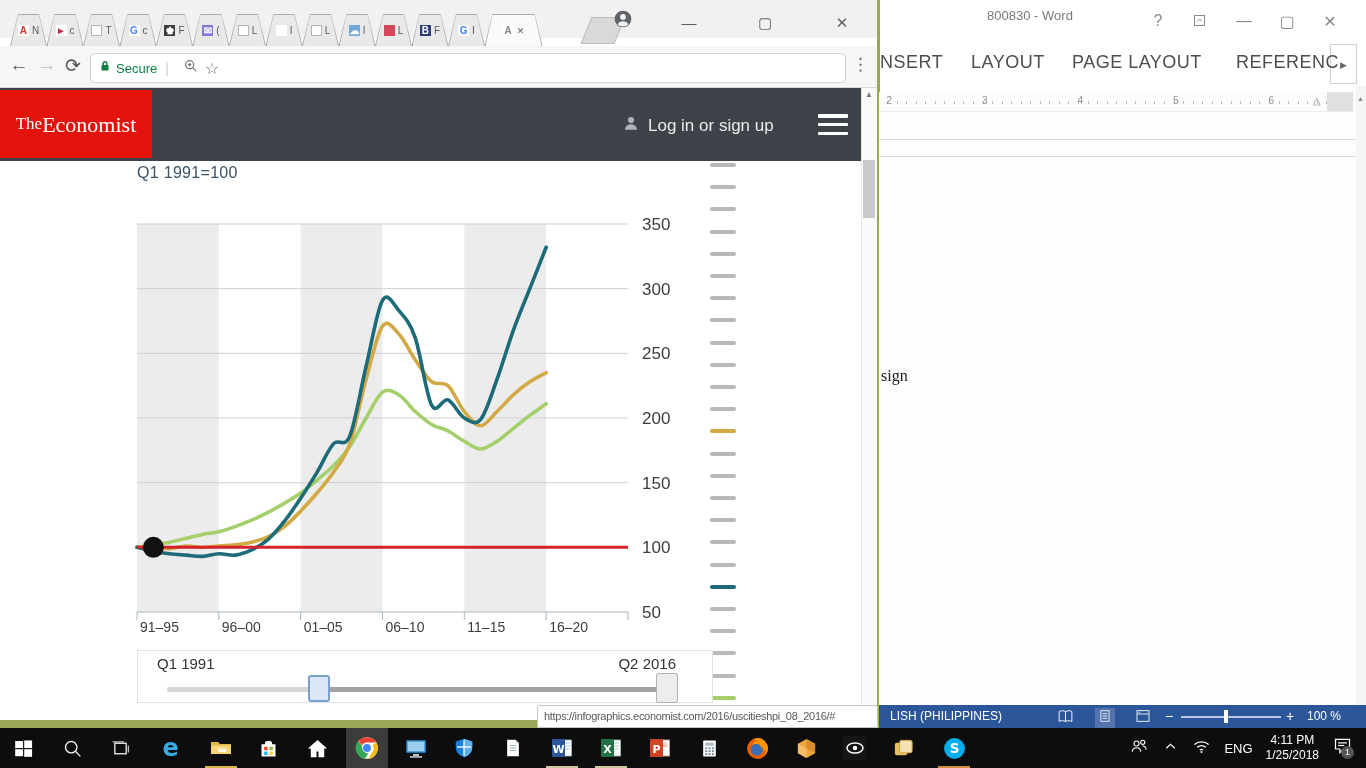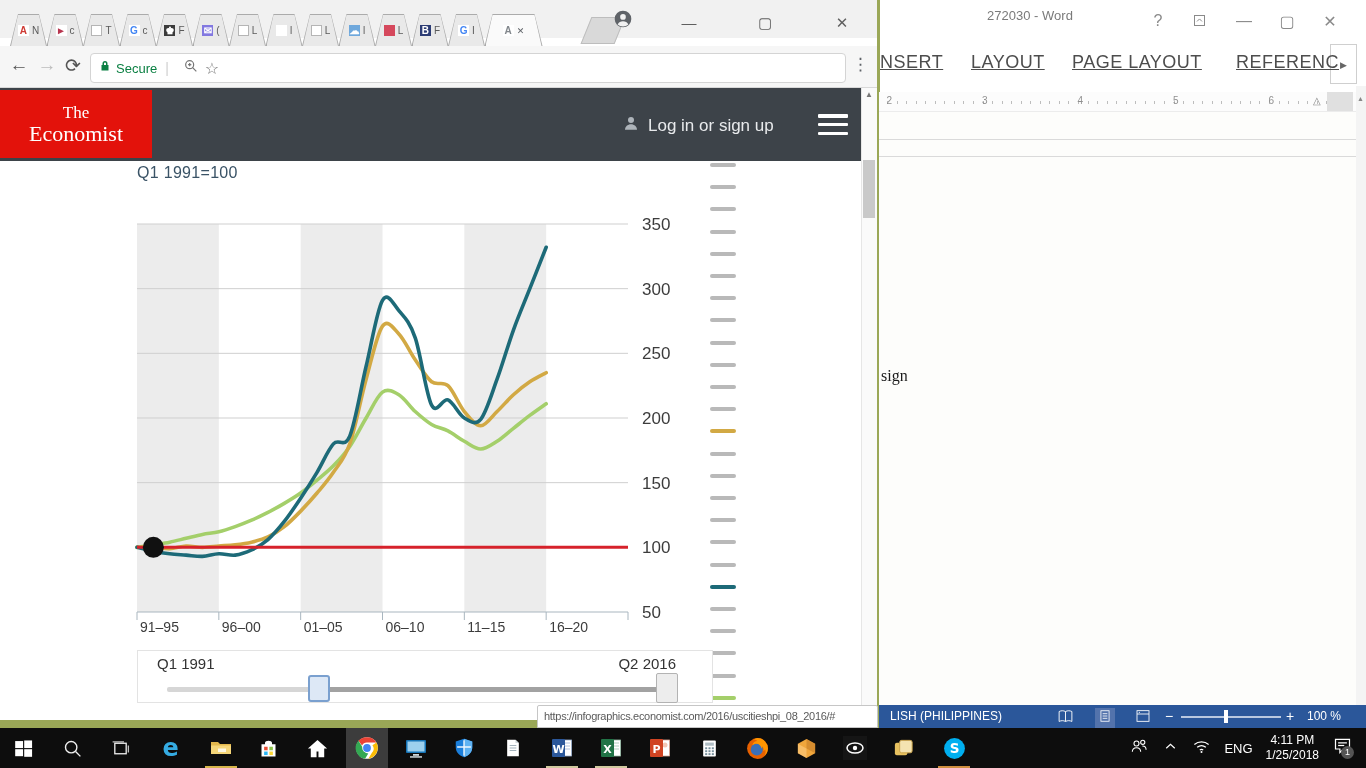--- a/index.html
+++ b/index.html
@@ -23,21 +23,21 @@
   .navico { top:54px; font-size:19px; color:#555; width:26px; text-align:center; }
   #omnibox { left:90px; top:53px; width:756px; height:30px; background:#fff; border:1px solid #d4d4d4; border-radius:4px; display:flex; align-items:center; padding:0 8px; }
   #secure-label { color:#0b8043; font-size:13px; margin-left:5px; }
   .omni-sep { color:#d0d0d0; margin:0 8px; font-size:14px; }
   #url-text { color:#3c4043; font-size:13px; white-space:nowrap; overflow:hidden; flex:1; }
   #menu-dots { left:852px; top:54px; font-size:17px; color:#5f6368; }
 
   
   #chrome-content { left:0; top:88px; width:862px; height:618px; background:#fff; overflow:hidden; }
   #eco-header { left:0; top:0; width:862px; height:73px; }
-  #eco-logo { left:0; top:2px; width:152px; height:68px; display:flex; flex-direction:column; align-items:center; justify-content:center; color:#fff; font-family:"Liberation Serif", serif; }
+  #eco-logo { left:0; top:2px; width:152px; height:68px; display:flex; flex-direction:row; align-items:center; justify-content:center; color:#fff; font-family:"Liberation Serif", serif; }
   #eco-logo .l1 { font-size:17px; line-height:18px; }
   #eco-logo .l2 { font-size:22px; line-height:23px; }
   #subscribe-btn { left:466px; top:18px; width:124px; height:35px; border-radius:3px; color:#fff; font-size:14px; font-weight:bold; display:flex; align-items:center; justify-content:center; border:none; }
   #login-area { left:622px; top:26px; display:flex; align-items:center; gap:8px; color:#e8eaec; font-size:17px; }
   #hamburger { left:818px; top:24px; width:30px; height:25px; display:flex; flex-direction:column; justify-content:space-between; padding:2px 0; }
   #hamburger div { height:3.5px; background:#fff; border-radius:1px; }
   #chart-title { left:137px; top:76px; font-size:16px; color:#3a5366; letter-spacing:0.3px; }
   #chart-svg { left:137px; top:136px; overflow:visible; }
   #legend-col { left:710px; top:75px; }
   .ldash { position:absolute; left:0; width:26px; height:4px; border-radius:2px; }
@@ -55,21 +55,21 @@
   #chrome-scroll { left:861px; top:88px; width:16px; height:640px; background:#fafafa; border-left:1px solid #e6e6e6; }
   #chrome-scroll-up { left:865px; top:90px; font-size:8px; color:#777; }
   #chrome-scroll-thumb { left:863px; top:160px; width:12px; height:58px; background:#c9c9c9; }
 
   #status-bubble { left:537px; top:705px; width:341px; height:23px; background:#fff; border:1px solid #c6c6c6; border-radius:2px 2px 0 0; font-size:11px; letter-spacing:-0.3px; color:#5a5a5a; line-height:21px; padding:0 6px; white-space:nowrap; overflow:hidden; }
 
   
   #word-win { left:880px; top:0; width:486px; height:728px; background:#fff; }
   #word-title { left:880px; top:8px; width:300px; text-align:center; font-size:13px; color:#7a7a7a; }
   .wicon { top:12px; font-size:16px; color:#8a8a8a; width:24px; text-align:center; }
-  .wtab { top:52px; font-size:18px; color:#4d4d4d; letter-spacing:0.5px;text-decoration:underline; }
+  .wtab { top:52px; font-size:18px; color:#4d4d4d; letter-spacing:0.5px; }
   #tab-expand { left:1330px; top:44px; width:27px; height:40px; border:1px solid #cfcfcf; background:#fff; text-align:center; line-height:40px; font-size:9px; color:#666; }
   #word-ruler { left:879px; top:92px; width:477px; height:20px; background:#fcfcfc; border-bottom:1px solid #ececec; }
   .rulnum { position:absolute; top:3px; font-size:10px; color:#8f8f8f; }
   .rultick { position:absolute; top:9px; width:1px; height:3px; background:#bdbdbd; }
   #ruler-margin { left:1327px; top:92px; width:26px; height:19px; background:#e0e0e0; }
   #ruler-indent { left:1313px; top:95px; font-size:10px; color:#8a8a8a; }
   #word-doc { left:879px; top:112px; width:477px; height:593px; background:#fdfdfb; }
   .pageline { position:absolute; left:0; width:477px; height:1px; background:#dadada; }
   #doc-text-1 { left:2px; top:255px; font-family:"Liberation Serif", serif; font-size:16px; color:#1a1a1a; }
   #doc-text-2 { left:-2px; top:321px; font-family:"Liberation Serif", serif; font-size:17px; font-weight:bold; color:#1a1a1a; }
@@ -311,21 +311,21 @@
   <div class="abs" id="handle2"></div>
 </div>
 
 <div class="abs" id="chrome-scroll"></div>
 <div class="abs" id="chrome-scroll-up">▲</div>
 <div class="abs" id="chrome-scroll-thumb"></div>
 
 <div class="abs" id="status-bubble">https://infographics.economist.com/2016/uscitieshpi_08_2016/#</div>
 
 <div class="abs" id="word-win"></div>
-<div class="abs" id="word-title">272030 - Word</div>
+<div class="abs" id="word-title">800830 - Word</div>
 <div class="abs wicon" style="left:1146px;">?</div>
 <div class="abs" style="left:1192px; top:13px;"><svg viewBox="0 0 24 24" width="15" height="15" fill="none" stroke="#8a8a8a" stroke-width="1.6">
       <rect x="4" y="4" width="16" height="16"></rect>
       <path d="M8 13.5 12 9.5l4 4"></path>
     </svg></div>
 <div class="abs wicon" style="left:1232px;">—</div>
 <div class="abs wicon" style="left:1275px;">▢</div>
 <div class="abs wicon" style="left:1318px;">✕</div>
 <div class="abs" id="word-tabs"></div>
 <div class="abs" id="tab-expand">▶</div>

